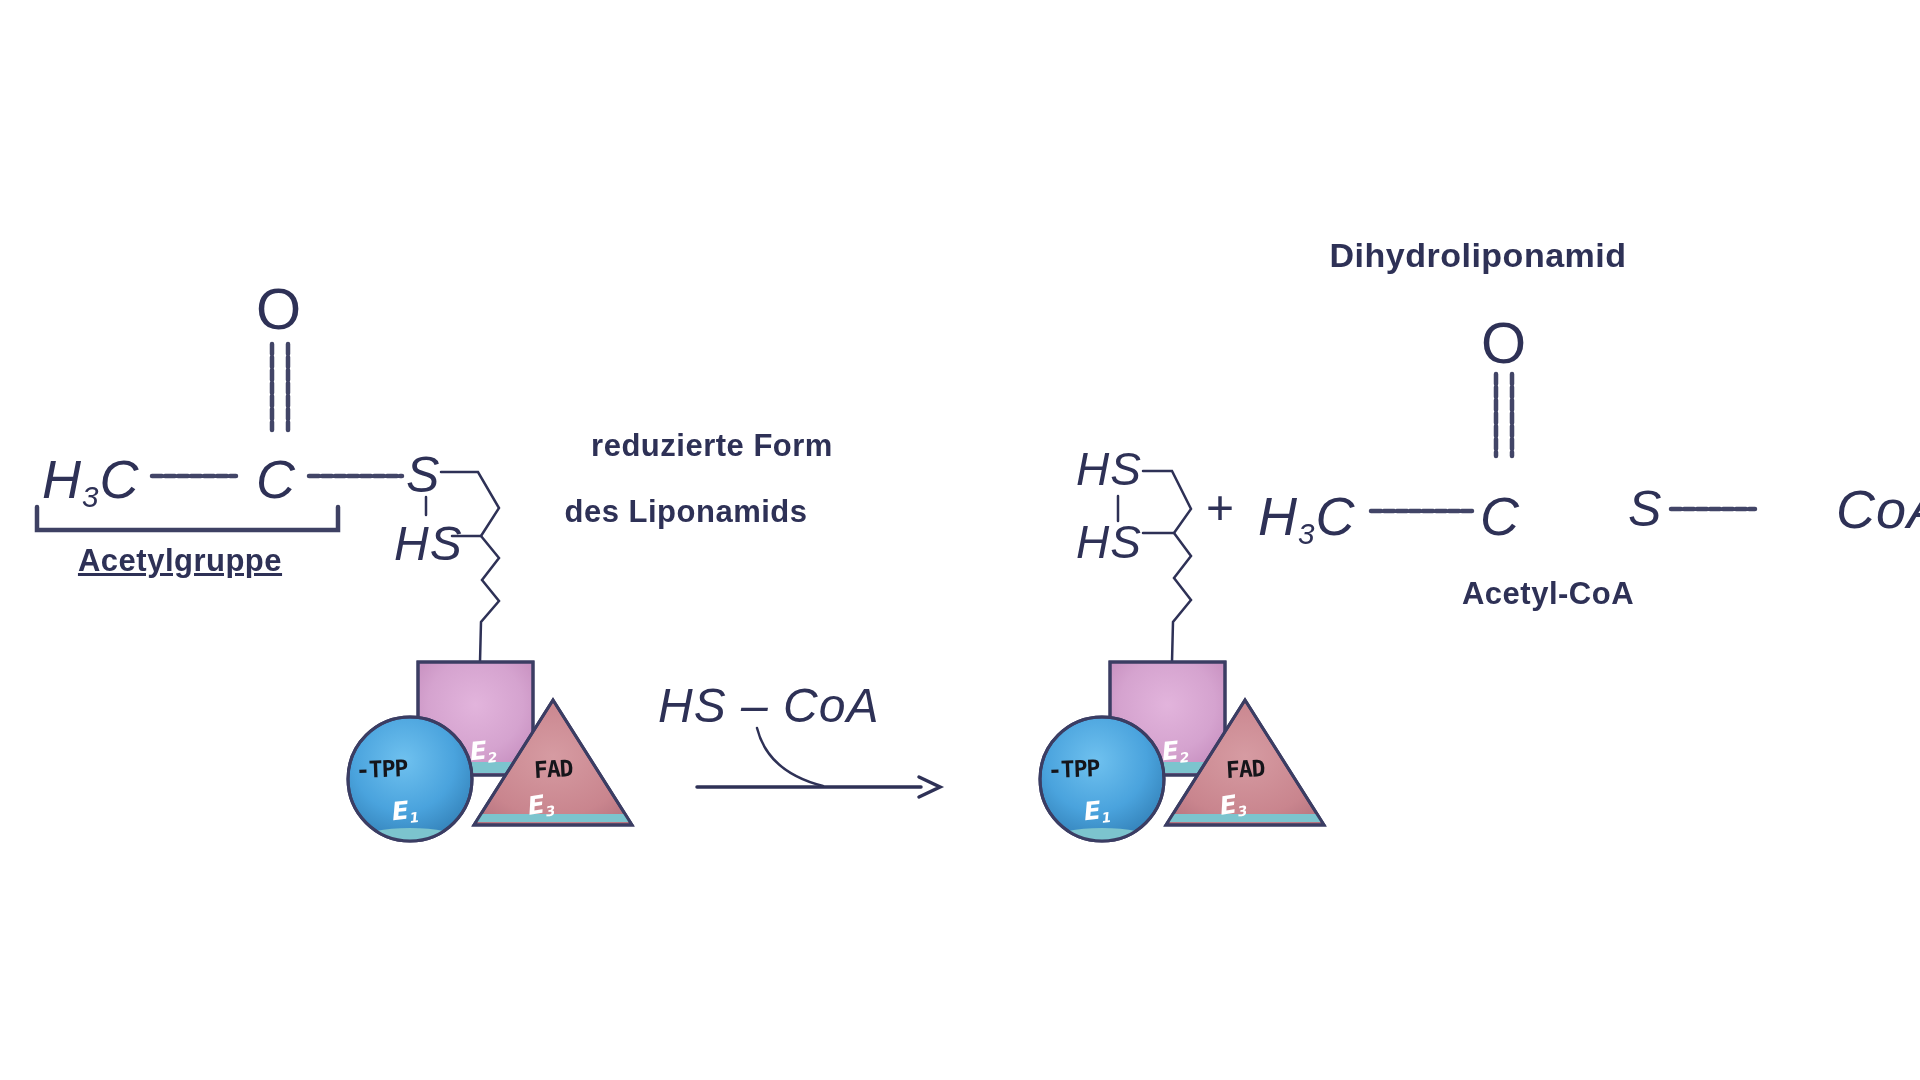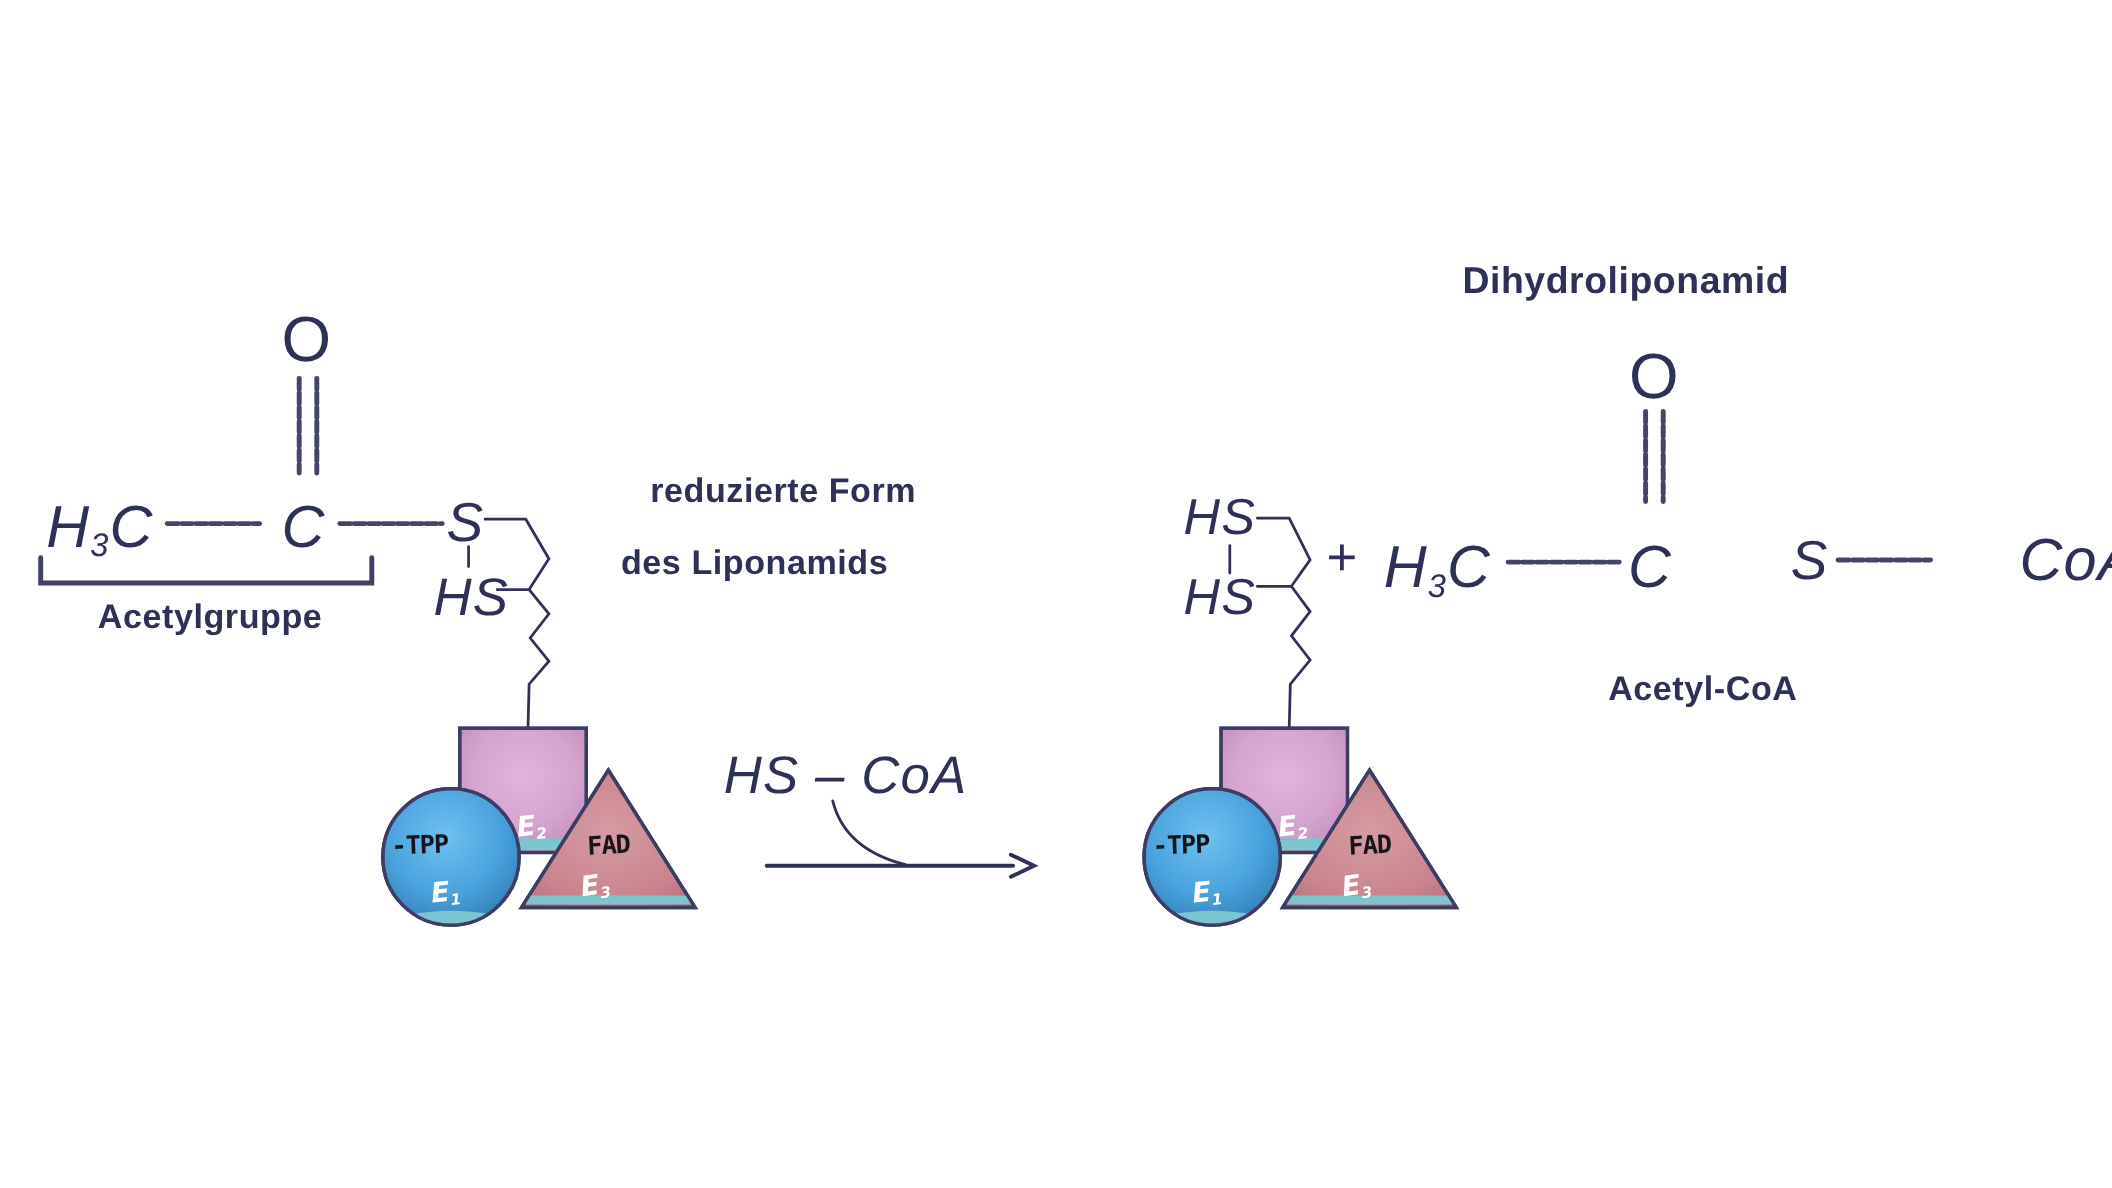--- a/index.html
+++ b/index.html
@@ -112,42 +112,42 @@
       <ellipse cx="1102" cy="838" rx="48" ry="10" class="tealFill" clip-path="url(#clipCircleR)"></ellipse>
       <circle cx="1102" cy="779" r="62" fill="none" class="shape"></circle>
     </g>
   </svg>
 
   <div class="abs formula" style="left:42px;top:452px;font-size:54px;"><span>H</span><sub>3</sub><span>C</span></div>
   <div class="abs formula upright" style="left:256px;top:280px;font-size:58px;">O</div>
   <div class="abs formula" style="left:256px;top:452px;font-size:54px;">C</div>
   <div class="abs formula" style="left:406px;top:450px;font-size:50px;">S</div>
   <div class="abs formula" style="left:394px;top:520px;font-size:48px;">HS</div>
-  <div class="abs caption centered" style="left:191px;top:545px;font-size:31px;">Acetylgruppe</div>
+  <div class="abs caption centered" style="left:180px;top:545px;font-size:31px;text-decoration:underline;">Acetylgruppe</div>
   <div class="abs caption centered" style="left:681px;top:430px;font-size:31px;margin-left:31px;">reduzierte Form</div>
   <div class="abs caption centered" style="left:686px;top:496px;font-size:31px;">des Liponamids</div>
 
   <div class="abs formula" style="left:658px;top:682px;font-size:48px;">HS – CoA</div>
 
   <div class="abs marker" style="left:356px;top:758px;font-size:23px;transform:rotate(-2deg);">-TPP</div>
   <div class="abs eLabel" style="left:392px;top:798px;font-size:25px;transform:rotate(-6deg);"><span>E</span><sub>1</sub></div>
   <div class="abs eLabel" style="left:470px;top:738px;font-size:25px;transform:rotate(-6deg);"><span>E</span><sub>2</sub></div>
   <div class="abs marker" style="left:534px;top:758px;font-size:23px;transform:rotate(-3deg);">FAD</div>
   <div class="abs eLabel" style="left:528px;top:792px;font-size:25px;transform:rotate(-8deg);"><span>E</span><sub>3</sub></div>
 
   <div class="abs caption centered" style="left:1459px;top:238px;font-size:34px;margin-left:19px;">Dihydroliponamid</div>
   <div class="abs formula" style="left:1076px;top:446px;font-size:46px;">HS</div>
   <div class="abs formula" style="left:1076px;top:519px;font-size:46px;">HS</div>
   <div class="abs formula upright" style="left:1206px;top:484px;font-size:48px;">+</div>
   <div class="abs formula" style="left:1258px;top:489px;font-size:54px;"><span>H</span><sub>3</sub><span>C</span></div>
   <div class="abs formula upright" style="left:1481px;top:314px;font-size:58px;">O</div>
   <div class="abs formula" style="left:1480px;top:489px;font-size:54px;">C</div>
   <div class="abs formula" style="left:1628px;top:484px;font-size:50px;">S</div>
   <div class="abs formula" style="left:1836px;top:482px;font-size:54px;">CoA</div>
-  <div class="abs caption centered" style="left:1548px;top:610px;font-size:31px;">Acetyl-CoA</div>
+  <div class="abs caption centered" style="left:1548px;top:578px;font-size:31px;">Acetyl-CoA</div>
 
   <div class="abs marker" style="left:1048px;top:758px;font-size:23px;transform:rotate(-2deg);">-TPP</div>
   <div class="abs eLabel" style="left:1084px;top:798px;font-size:25px;transform:rotate(-6deg);"><span>E</span><sub>1</sub></div>
   <div class="abs eLabel" style="left:1162px;top:738px;font-size:25px;transform:rotate(-6deg);"><span>E</span><sub>2</sub></div>
   <div class="abs marker" style="left:1226px;top:758px;font-size:23px;transform:rotate(-3deg);">FAD</div>
   <div class="abs eLabel" style="left:1220px;top:792px;font-size:25px;transform:rotate(-8deg);"><span>E</span><sub>3</sub></div>
 
 </div>
 
 </body></html>

